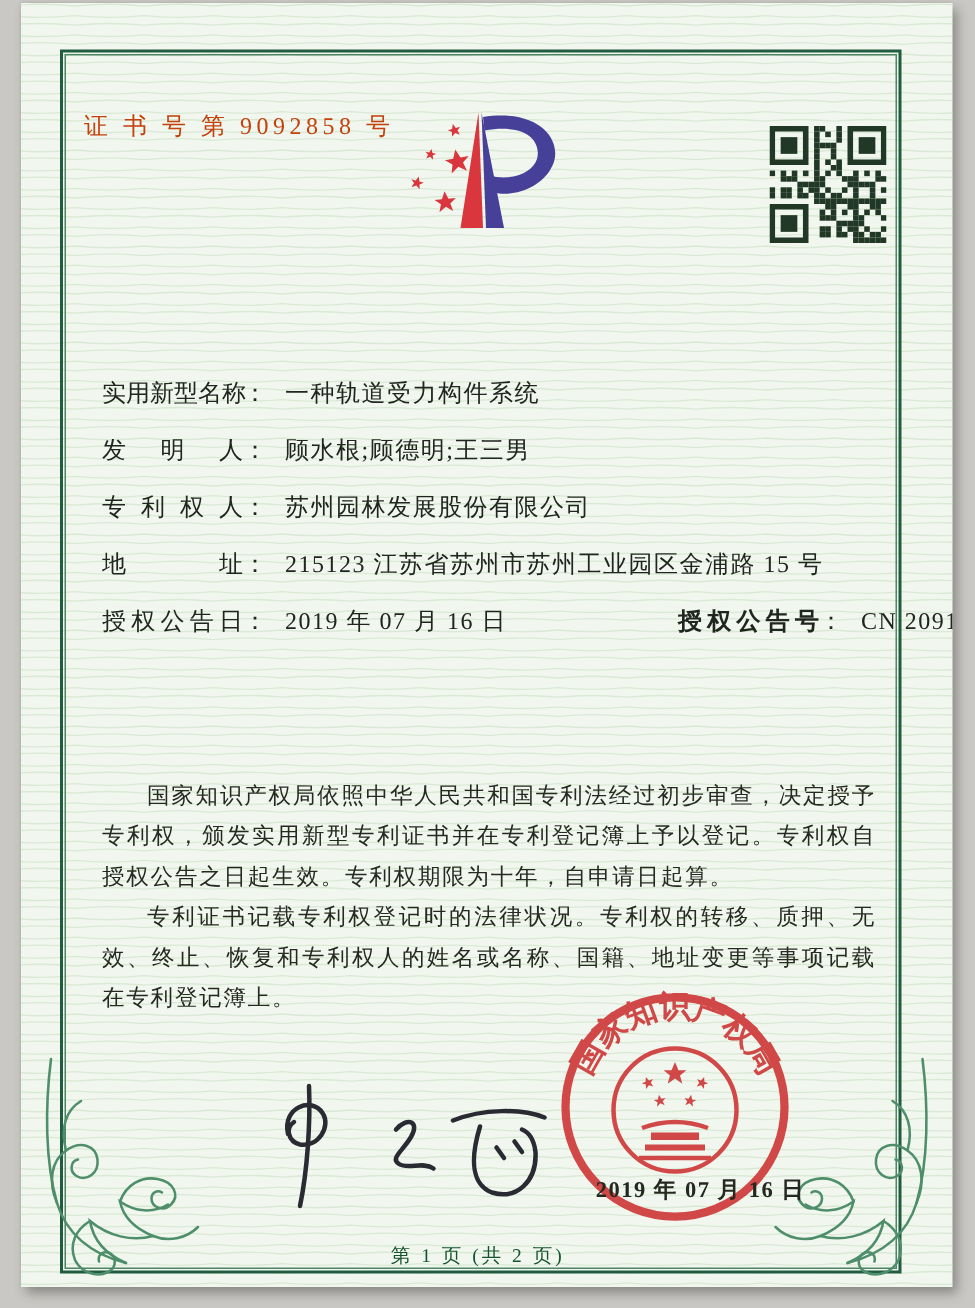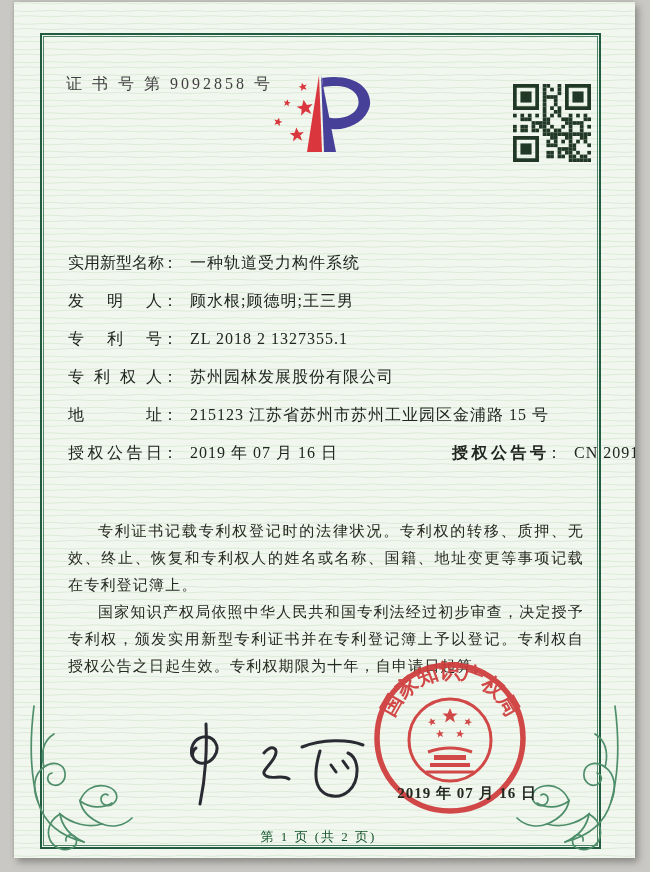--- a/index.html
+++ b/index.html
@@ -22,22 +22,22 @@
   }
   .frame-inner{
     position:absolute;left:1px;top:1px;right:1px;bottom:1px;
     border:1px solid #4d8465;
   }
   .corner-flourish{position:absolute;z-index:2;}
   .fl-bl{left:6px;bottom:4px;}
   .fl-br{right:6px;bottom:4px;transform:scaleX(-1);}
 
   .cert-no{
-    position:absolute;left:52px;top:72px;z-index:3;
-    font-size:16px;letter-spacing:3px;color:#404040;
+    position:absolute;left:42px;top:72px;z-index:3;
+    font-size:16px;letter-spacing:3px;color:#c2410c;
   }
   .logo{position:absolute;left:256px;top:70px;z-index:3;}
   .qr{position:absolute;left:499px;top:82px;z-index:3;}
 
   .doc-title{
     position:absolute;left:26px;top:180px;width:557px;z-index:3;
     text-align:center;font-size:36px;font-weight:bold;
     letter-spacing:12px;text-indent:12px;color:#18201a;
   }
 
@@ -403,42 +403,38 @@
   <div class="fields">
     <div class="field-row">
       <span class="flabel">实用新型名称</span><span class="fcolon">：</span>
       <span class="fvalue">一种轨道受力构件系统</span>
     </div>
     <div class="field-row">
       <span class="flabel">发明人</span><span class="fcolon">：</span>
       <span class="fvalue">顾水根;顾德明;王三男</span>
     </div>
     <div class="field-row">
-      <span class="flabel">专利号</span><span class="fcolon">：</span>
-      <span class="fvalue">ZL 2018 2 1327355.1</span>
-    </div>
-    <div class="field-row">
       <span class="flabel">专利权人</span><span class="fcolon">：</span>
       <span class="fvalue">苏州园林发展股份有限公司</span>
     </div>
     <div class="field-row">
       <span class="flabel">地址</span><span class="fcolon">：</span>
       <span class="fvalue">215123 江苏省苏州市苏州工业园区金浦路 15 号</span>
     </div>
     <div class="field-row">
       <span class="flabel">授权公告日</span><span class="fcolon">：</span>
       <span class="fvalue fvalue-fixed">2019 年 07 月 16 日</span>
       <span class="flabel pair2">授权公告号</span><span class="fcolon">：</span>
       <span class="fvalue">CN 209114689 U</span>
     </div>
   </div>
 
   <div class="paragraphs">
+    <p>国家知识产权局依照中华人民共和国专利法经过初步审查，决定授予专利权，颁发实用新型专利证书并在专利登记簿上予以登记。专利权自授权公告之日起生效。专利权期限为十年，自申请日起算。</p>
     <p>专利证书记载专利权登记时的法律状况。专利权的转移、质押、无效、终止、恢复和专利权人的姓名或名称、国籍、地址变更等事项记载在专利登记簿上。</p>
-    <p>国家知识产权局依照中华人民共和国专利法经过初步审查，决定授予专利权，颁发实用新型专利证书并在专利登记簿上予以登记。专利权自授权公告之日起生效。专利权期限为十年，自申请日起算。</p>
   </div>
 
 
   <svg class="signature" width="214" height="92" viewBox="0 0 214 92">
     <g fill="none" stroke="#2a2a33" stroke-width="3" stroke-linecap="round">
       <path d="M30,38 C26,20 46,13 53,24 C59,33 50,47 38,45 C30,43 28,34 34,30"></path>
       <path d="M44,6 C45,30 43,62 38,86"></path>
       <path d="M102,35 C110,26 118,30 112,40 C106,50 98,54 104,58 C110,62 120,56 127,61"></path>
       <path d="M140,29 C160,21 186,21 201,27"></path>
       <path d="M158,33 C151,56 153,72 166,77 C182,82 196,70 195,50 C194,42 191,37 186,35"></path>

